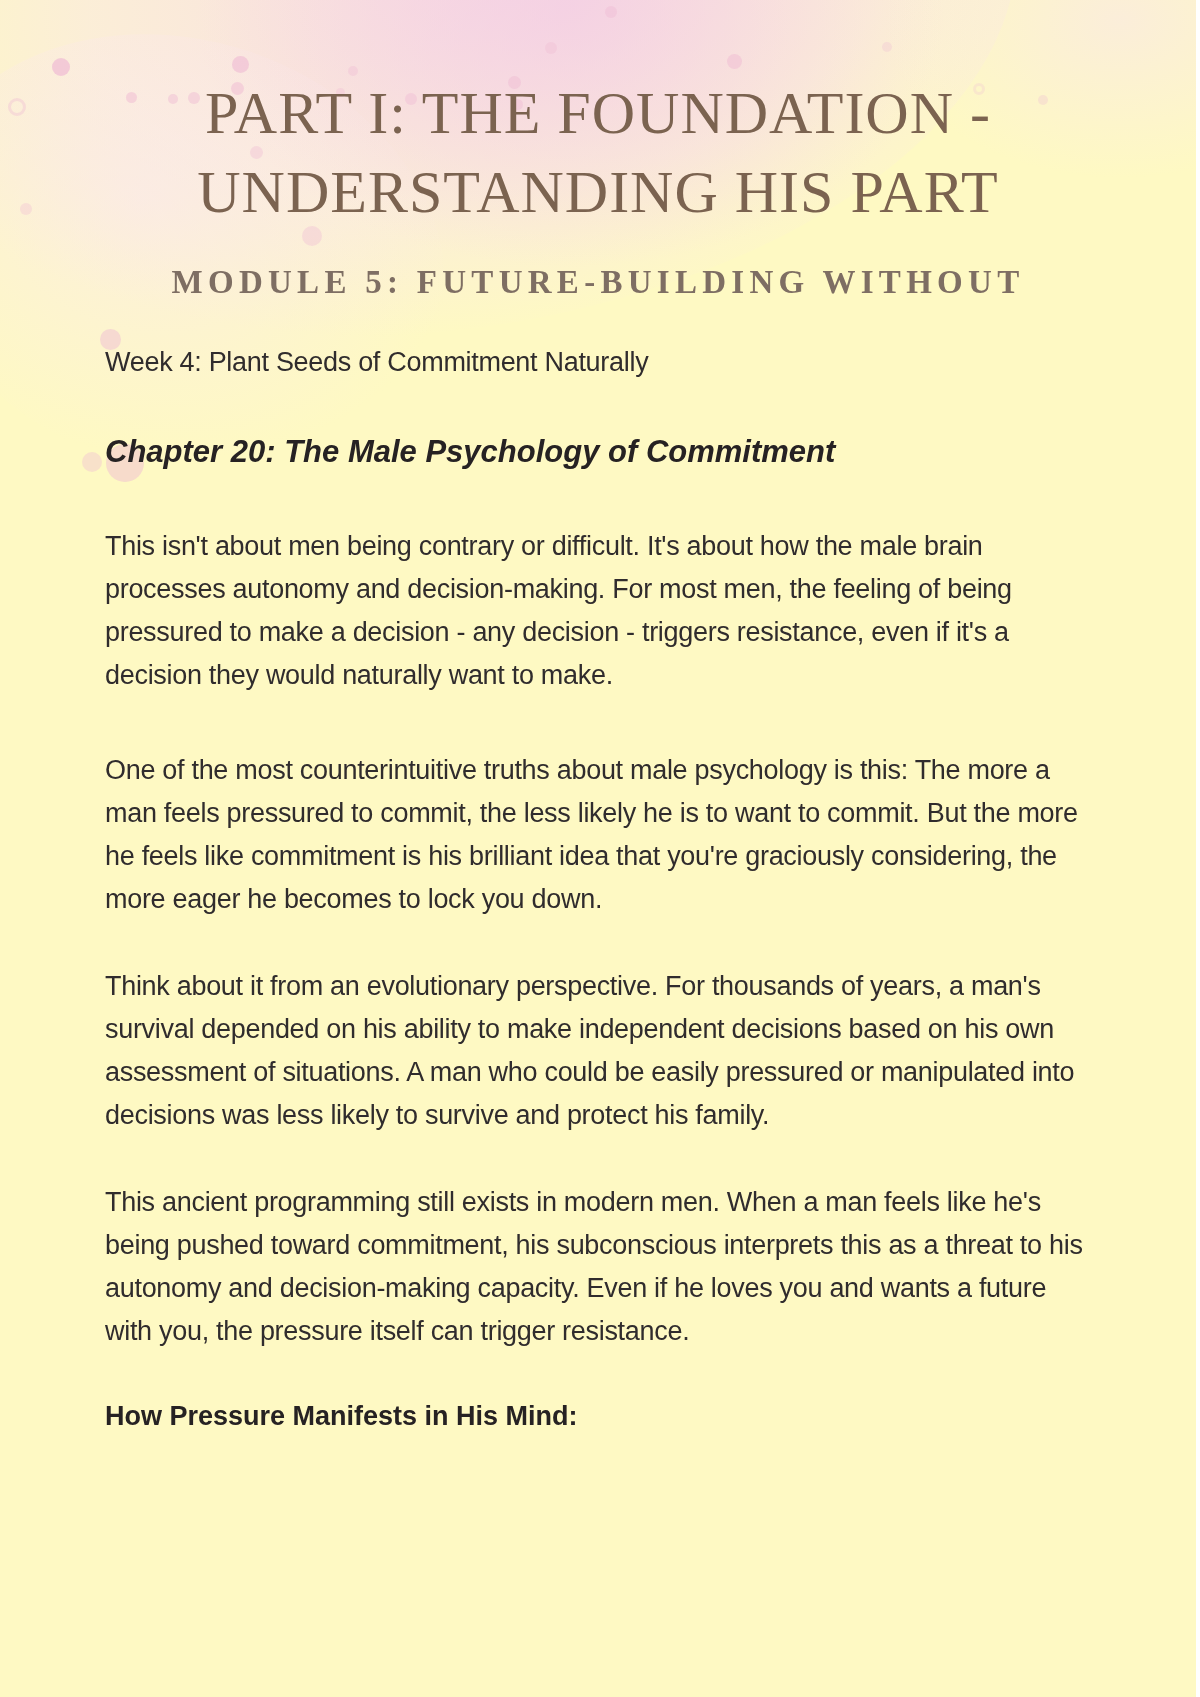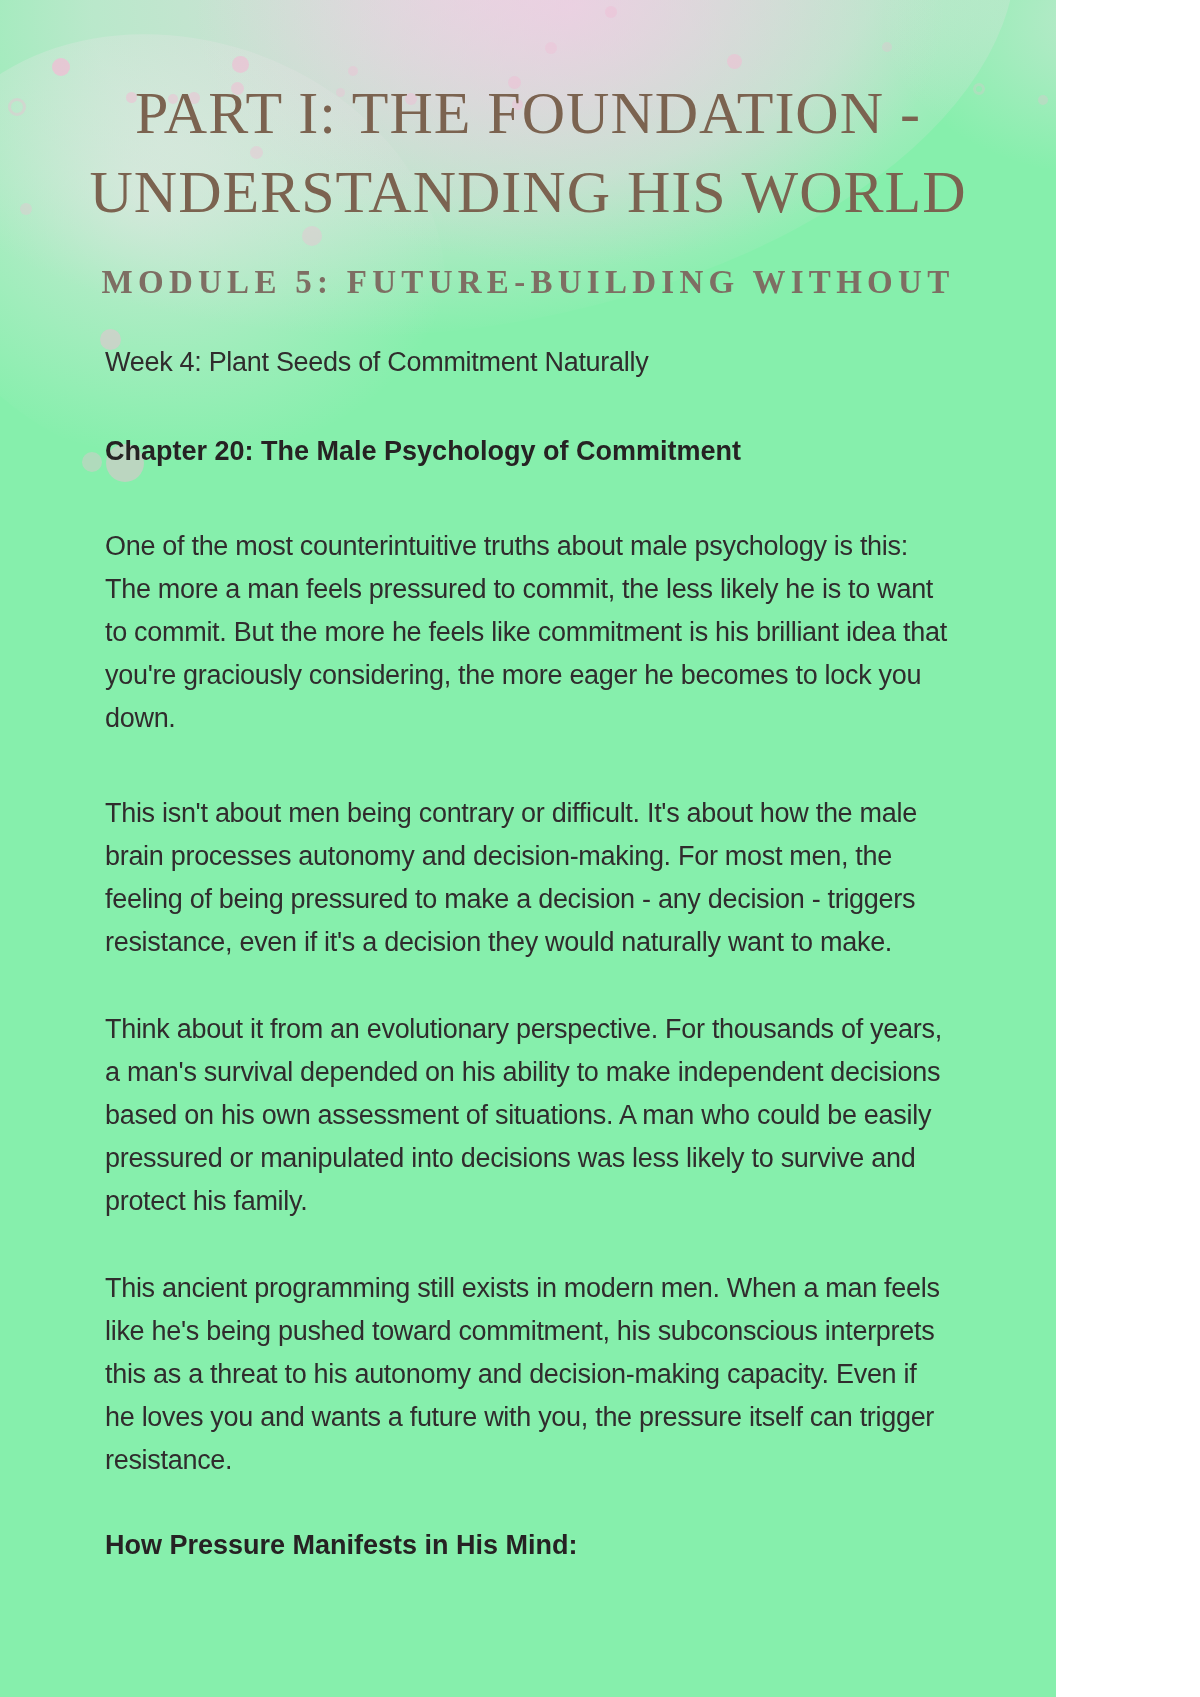--- a/index.html
+++ b/index.html
@@ -1,19 +1,19 @@
 <!DOCTYPE html>
 <html><head>
 <meta charset="utf-8">
 <style>
   html,body{margin:0;padding:0;background:#ffffff;}
   .page{
     position:relative;
-    width:1056px;height:1697px;
-    background:#86efac;
+    width:1196px;height:1697px;
+    background:#fef9c3;
     overflow:hidden;
     font-family:"Liberation Sans",sans-serif;
   }
   
   .decor{position:absolute;inset:0;pointer-events:none;}
   .wash{position:absolute;border-radius:50%;}
   .wash1{left:-140px;top:-310px;width:1160px;height:640px;
     background:radial-gradient(ellipse at 55% 45%, rgba(246,213,234,0.80) 0%, rgba(248,224,240,0.45) 45%, rgba(255,255,255,0) 72%);
     transform:rotate(-8deg);}
   .wash2{left:190px;top:-170px;width:760px;height:440px;
@@ -36,21 +36,21 @@
   .module-title{
     font-family:"Liberation Serif",serif;font-weight:bold;
     font-size:33px;line-height:52px;letter-spacing:0.16em;
     color:#7e6e63;margin:24px 0 0;
   }
   .module-title span{display:block;text-align:center;}
   
   main{position:relative;padding:0 105px;z-index:1;color:#302c2d;margin-top:39px;}
   .week{font-size:27px;letter-spacing:-0.3px;margin:30px 0 0;}
   .chapter{
-    font-size:27px;font-weight:bold;line-height:43px;
+    font-size:31px;font-weight:bold;font-style:italic;line-height:43px;
     color:#262223;margin:52px 0 0;
   }
   .chapter span{display:block;}
   .body-p{
     font-size:27px;letter-spacing:-0.3px;line-height:43px;
     max-width:1000px;margin:52px 0 0;
   }
   .body-p.tight{margin-top:44px;}
   .subhead{font-size:27px;font-weight:bold;color:#262223;margin:48px 0 0;}
 </style>
@@ -87,35 +87,35 @@
     <i class="dot" style="left:1038px;top:95px;width:10px;height:10px;opacity:.3"></i>
     <i class="dot" style="left:20px;top:203px;width:12px;height:12px;opacity:.35"></i>
     <i class="dot" style="left:100px;top:329px;width:21px;height:21px;opacity:.5"></i>
     <i class="dot" style="left:106px;top:444px;width:38px;height:38px;opacity:.5"></i>
     <i class="dot" style="left:82px;top:452px;width:20px;height:20px;opacity:.4"></i>
   </div>
 
   <header class="doc-header">
     <h1 class="part-title">
       <span>PART I: THE FOUNDATION -</span>
-      <span>UNDERSTANDING HIS WORLD</span>
+      <span>UNDERSTANDING HIS PART</span>
     </h1>
     <h2 class="module-title">
       <span>MODULE 5: FUTURE-BUILDING WITHOUT</span>
     </h2>
   </header>
 
   <main>
     <p class="week">Week 4: Plant Seeds of Commitment Naturally</p>
 
     <h3 class="chapter">
       <span>Chapter 20: The Male Psychology of Commitment</span>
     </h3>
 
+    <p class="body-p">This isn't about men being contrary or difficult. It's about how the male brain processes autonomy and decision-making. For most men, the feeling of being pressured to make a decision - any decision - triggers resistance, even if it's a decision they would naturally want to make.</p>
     <p class="body-p">One of the most counterintuitive truths about male psychology is this: The more a man feels pressured to commit, the less likely he is to want to commit. But the more he feels like commitment is his brilliant idea that you're graciously considering, the more eager he becomes to lock you down.</p>
-    <p class="body-p">This isn't about men being contrary or difficult. It's about how the male brain processes autonomy and decision-making. For most men, the feeling of being pressured to make a decision - any decision - triggers resistance, even if it's a decision they would naturally want to make.</p>
     <p class="body-p tight">Think about it from an evolutionary perspective. For thousands of years, a man's survival depended on his ability to make independent decisions based on his own assessment of situations. A man who could be easily pressured or manipulated into decisions was less likely to survive and protect his family.</p>
     <p class="body-p tight">This ancient programming still exists in modern men. When a man feels like he's being pushed toward commitment, his subconscious interprets this as a threat to his autonomy and decision-making capacity. Even if he loves you and wants a future with you, the pressure itself can trigger resistance.</p>
 
     <h4 class="subhead">How Pressure Manifests in His Mind:</h4>
   </main>
 
 </div>
 
 </body></html>

